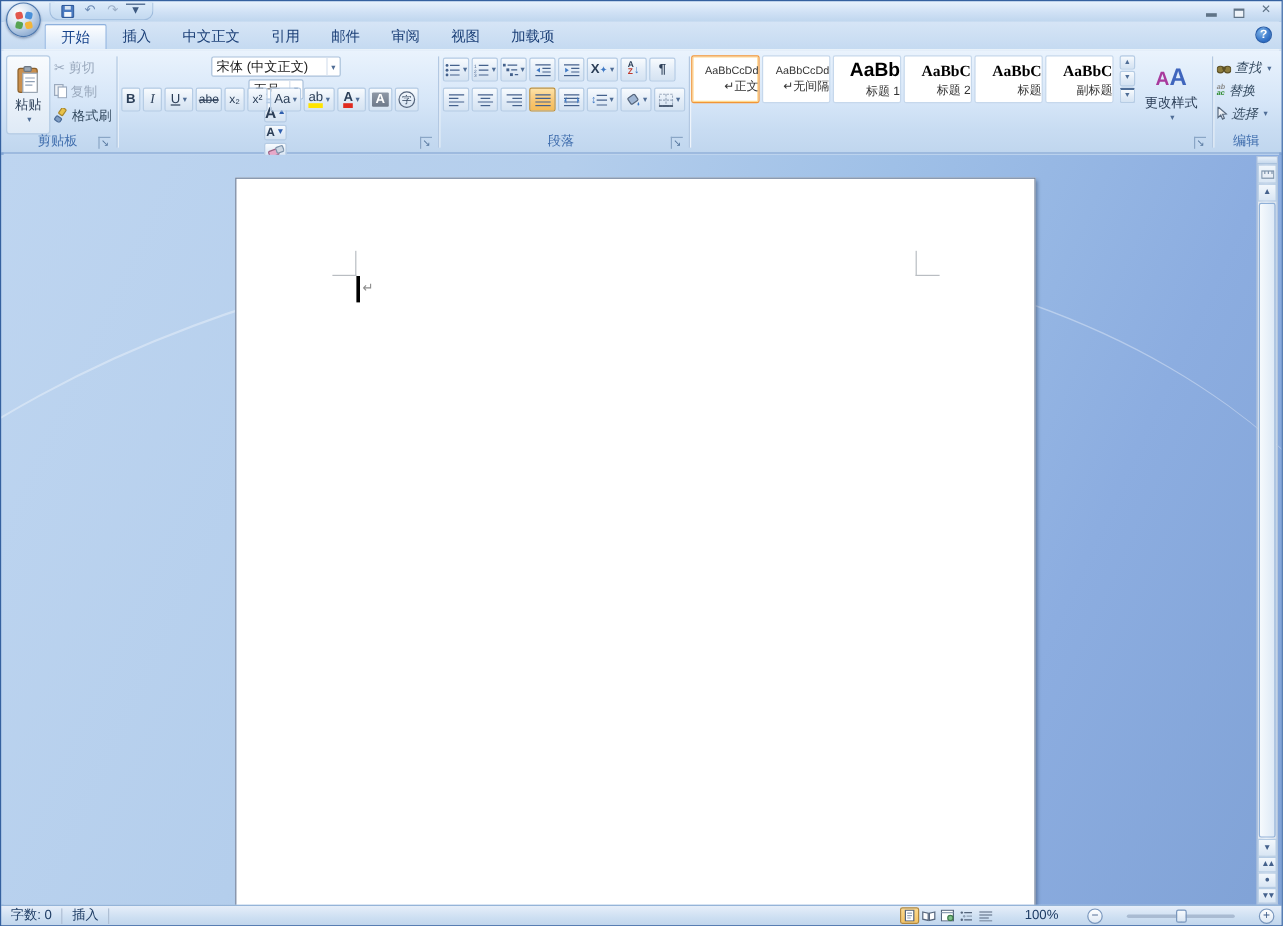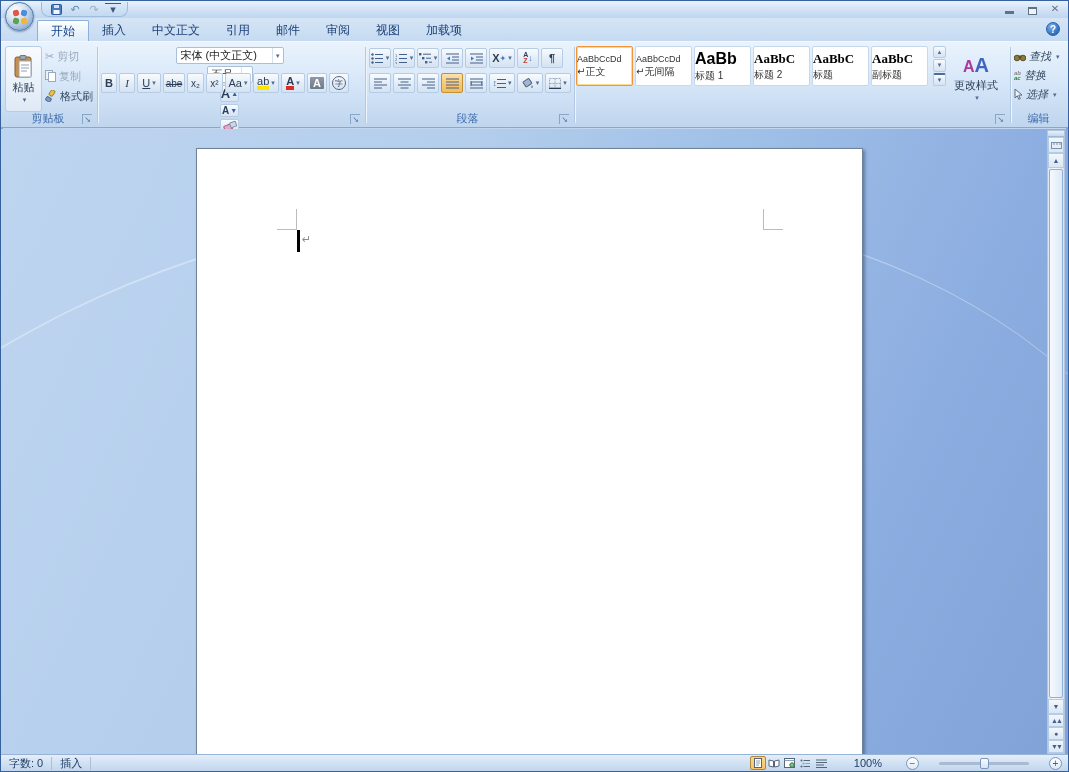--- a/index.html
+++ b/index.html
@@ -100,21 +100,21 @@
   .prow { position:absolute; left:4px; display:flex; gap:2px; align-items:center; }
   .prow1 { top:4px; height:22px; }
   .prow2 { top:29px; height:22px; }
   .pi { width:22px; height:20px; }
   svg.mini { display:block; }
 
   
   .g-styles { left:572px; width:433px; }
   .cards { position:absolute; left:3px; top:3px; display:flex; gap:2px; }
   .card { width:57px; height:40px; background:#fff; border:1px solid #c6d8ec; border-radius:2px;
-          display:flex; flex-direction:column; align-items:flex-start; justify-content:center;
+          display:flex; flex-direction:column; align-items:flex-end; justify-content:center;
           cursor:pointer; overflow:hidden; }
   .card.sel { border:1px solid #f29536; box-shadow:inset 0 0 0 1px #ffd98f; }
   .prev-sm { font-size:9px; color:#333; letter-spacing:0; }
   .prev-h1 { font-size:16px; font-weight:bold; color:#000; }
   .prev-serif { font-family:"Liberation Serif","DejaVu Serif",serif; font-size:13px; font-weight:bold; color:#000; }
   .cname { font-size:10px; color:#333; margin-top:1px; white-space:nowrap; }
   .gal-scroll { position:absolute; left:360px; top:3px; width:13px; height:40px; display:flex;
                 flex-direction:column; gap:1px; }
   .gal-scroll .ibtn { flex:1; font-size:6px; color:#4f6d96; }
   .chgstyle { position:absolute; left:377px; top:3px; width:52px; height:64px; display:flex;

